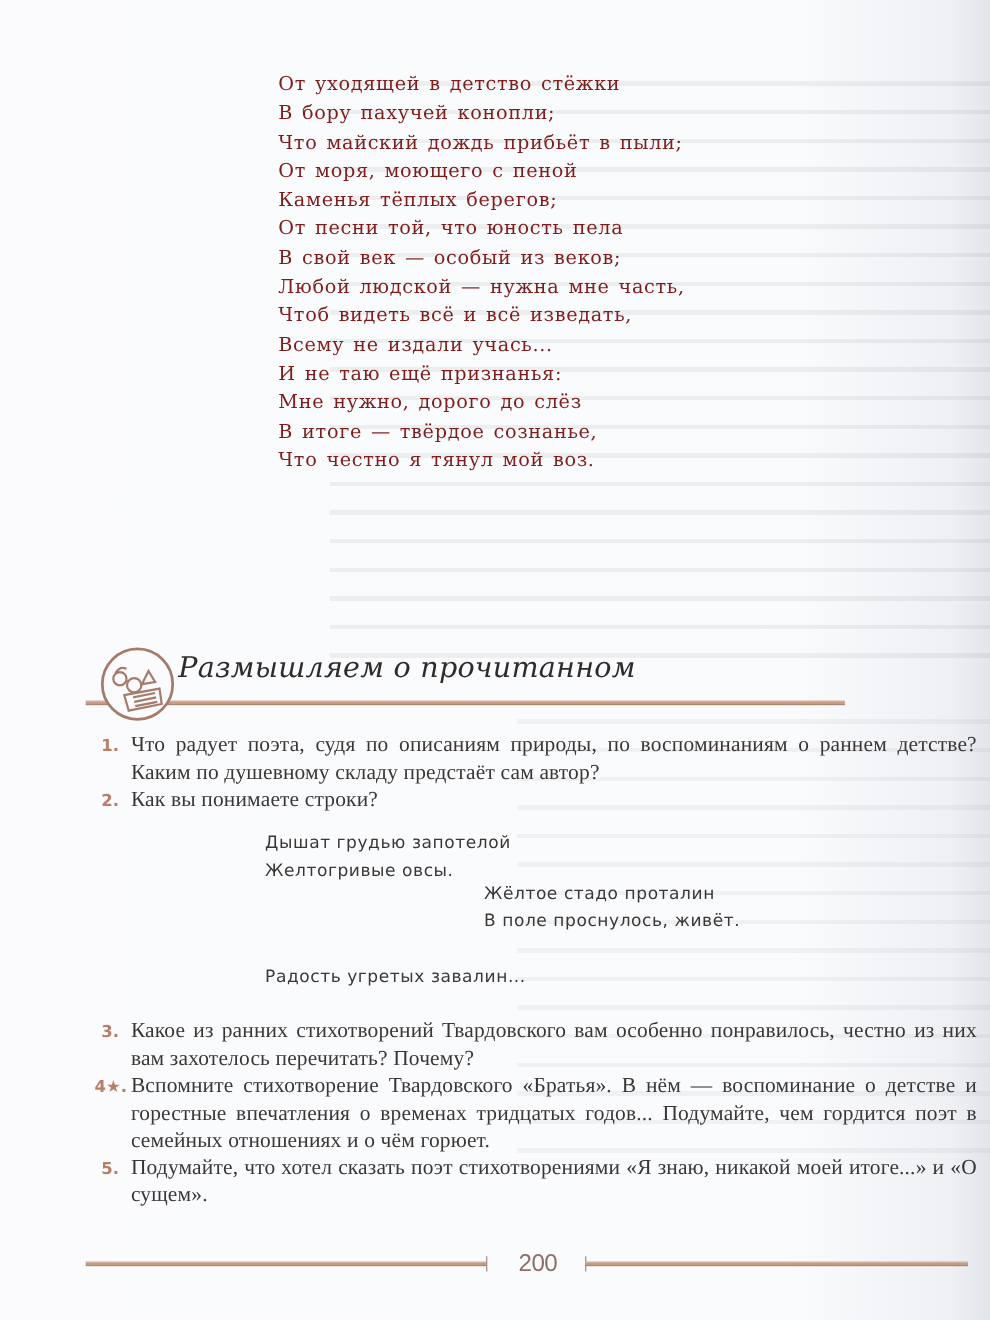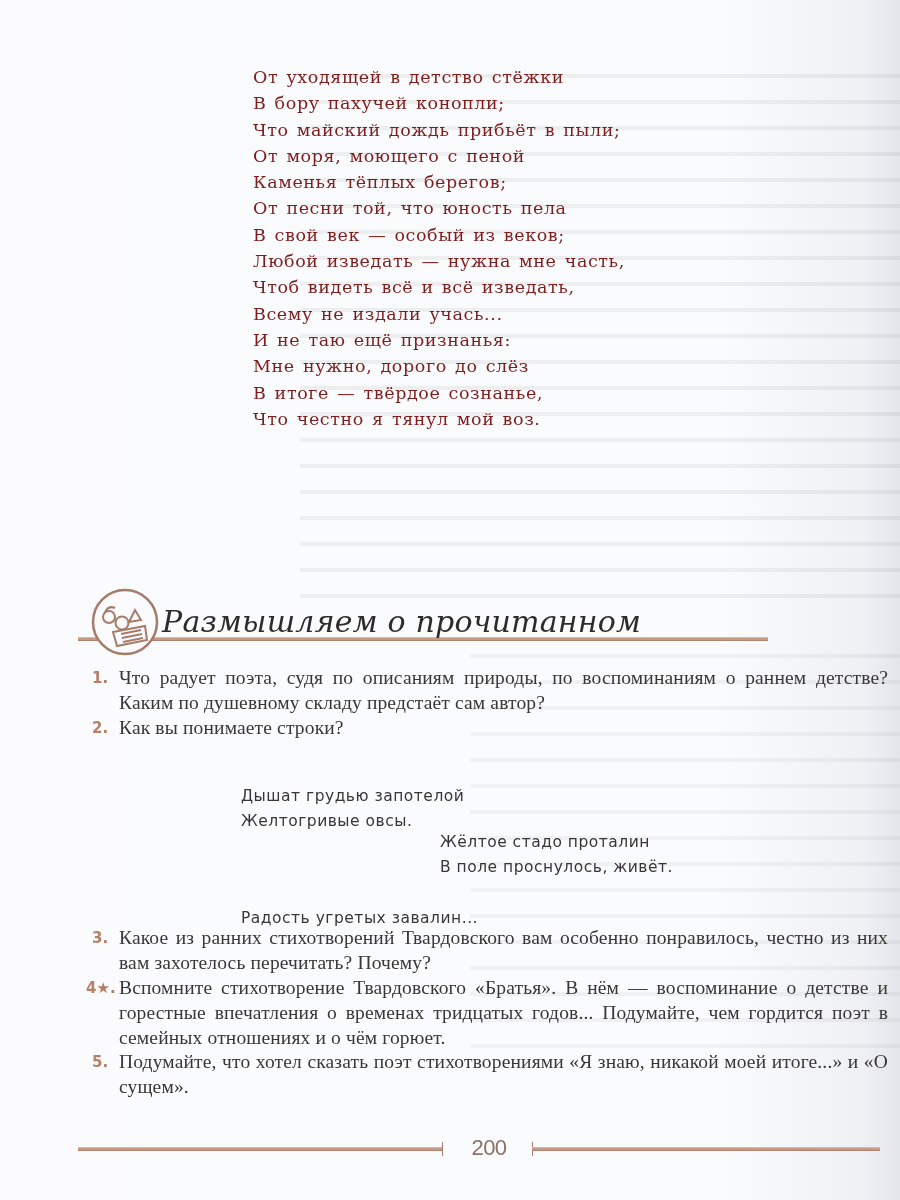--- a/index.html
+++ b/index.html
@@ -60,24 +60,24 @@
     .section-icon {
       position: absolute;
       left: 13px;
       top: 0px;
       width: 68px;
       height: 68px;
     }
     .section-title {
       position: absolute;
       left: 84px;
-      top: 16px;
+      top: 4px;
       font-family: "DejaVu Serif", serif;
       font-style: italic;
-      font-size: 30px;
+      font-size: 26px;
       color: #2f2b2b;
       letter-spacing: 0.2px;
       white-space: nowrap;
     }
     .section-rule {
       position: absolute;
       left: 0px;
       top: 49px;
       width: 690px;
       height: 4px;
@@ -125,21 +125,20 @@
       font-family: "DejaVu Sans", sans-serif;
       font-size: 15.5px;
       line-height: 24.5px;
       color: #3a3636;
       letter-spacing: 0.5px;
       height: 156px;
     }
     .quote-block .stanza {
       position: absolute;
       white-space: nowrap;
-      margin-top: 30px;
     }
     .quote-block .line {
       display: block;
     }
     .q3 { margin-top: 16px; }
     .footer {
       position: absolute;
       left: 70px;
       top: 1135px;
       width: 810px;
@@ -184,21 +183,21 @@
 <div class="bleed2"></div>
 
 <div class="poem">
   <span class="line">От уходящей в детство стёжки</span>
   <span class="line">В бору пахучей конопли;</span>
   <span class="line">Что майский дождь прибьёт в пыли;</span>
   <span class="line">От моря, моющего с пеной</span>
   <span class="line">Каменья тёплых берегов;</span>
   <span class="line">От песни той, что юность пела</span>
   <span class="line">В свой век — особый из веков;</span>
-  <span class="line">Любой изведать — нужна мне часть,</span>
+  <span class="line">Любой людской — нужна мне часть,</span>
   <span class="line">Чтоб видеть всё и всё изведать,</span>
   <span class="line">Всему не издали учась...</span>
   <span class="line">И не таю ещё признанья:</span>
   <span class="line">Мне нужно, дорого до слёз</span>
   <span class="line">В итоге — твёрдое сознанье,</span>
   <span class="line">Что честно я тянул мой воз.</span>
 </div>
 
 <div class="section-header">
   <div class="section-rule"></div>

